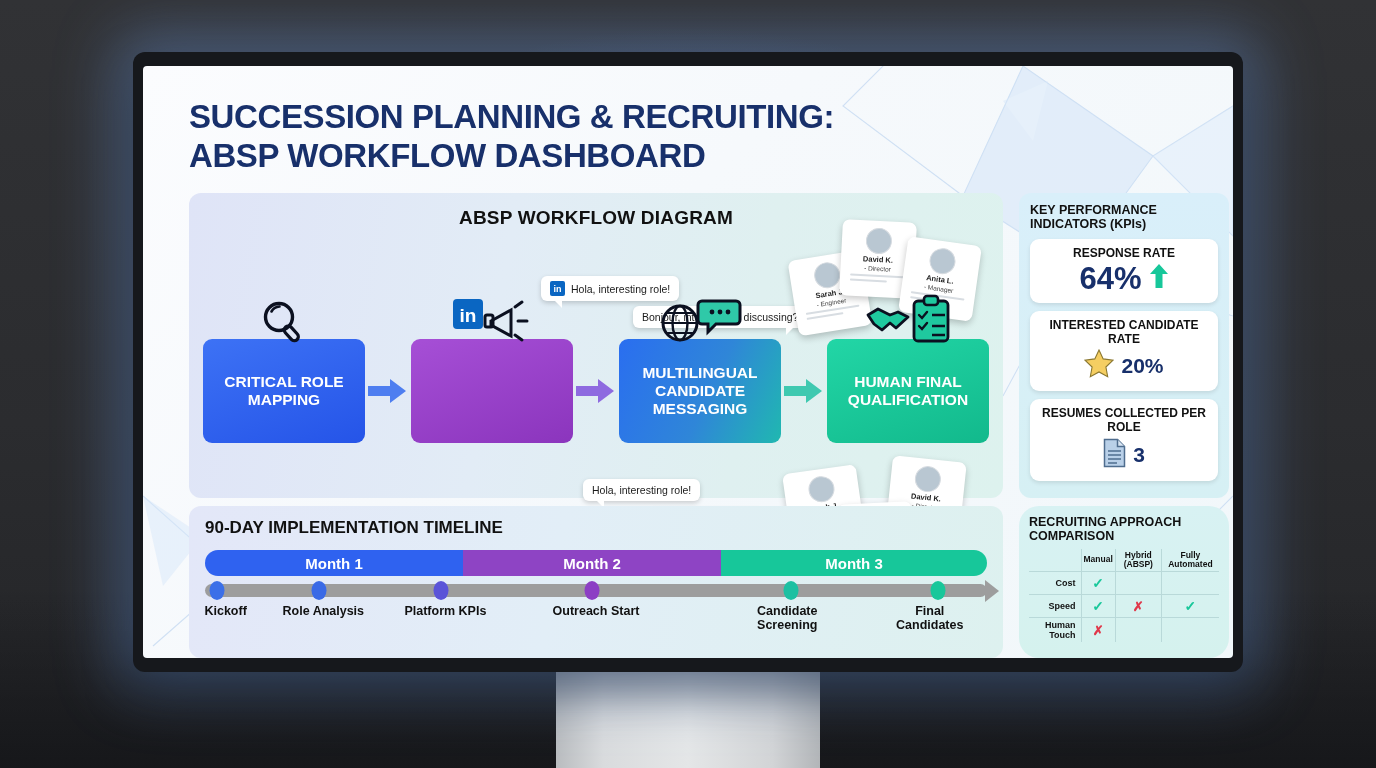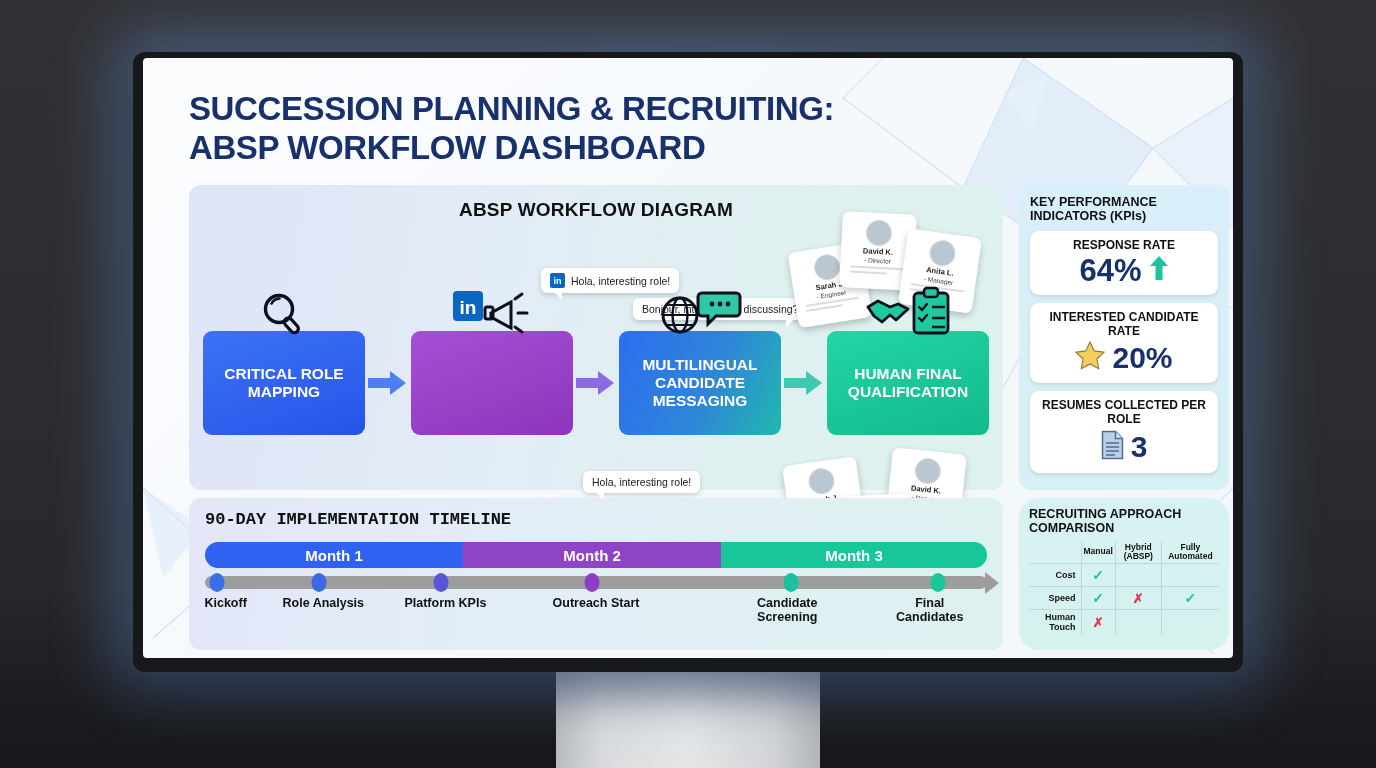--- a/index.html
+++ b/index.html
@@ -18,21 +18,21 @@
   }
   .backdrop:after{
     content:""; position:absolute; left:0; right:0; bottom:0; height:180px;
     background:linear-gradient(180deg, rgba(25,26,29,0) 0%, rgba(20,21,24,.85) 100%);
   }
   
   .monitor{
     position:absolute; left:133px; top:52px; width:1110px; height:620px;
     background:#16181c;
     border-radius:12px;
-    padding:6px 10px 14px 10px;
+    padding:14px 10px 14px 10px;
     box-shadow:0 0 60px 18px rgba(120,165,235,.40), 0 18px 44px rgba(0,0,0,.6);
   }
   .stand-neck{
     position:absolute; left:556px; top:672px; width:264px; height:96px;
     background:linear-gradient(90deg,#b9bcbf 0%, #d9dbdd 18%, #e4e6e7 50%, #d2d4d6 82%, #b2b5b8 100%);
   }
   
   .screen{
     position:relative; width:100%; height:100%;
     border-radius:4px; overflow:hidden;
@@ -105,21 +105,21 @@
   .rcard .rl{ font-size:6.5px; color:#444; text-align:center; line-height:1.2; }
   .rcard .ln{ height:2px; background:#d8dde2; border-radius:2px; margin:3px 4px 0 4px; }
   .rcard .ln.s{ width:60%; }
 
   
   .tl-panel{
     position:absolute; left:46px; top:440px; width:814px; height:152px;
     border-radius:12px;
     background:linear-gradient(100deg,#e3e7f8 0%, #e2eef7 45%, #ddf1ef 100%);
   }
-  .tl-title{ position:absolute; left:16px; top:12px; font-size:17px; font-weight:bold; color:#111;font-family:Liberation Mono, monospace; }
+  .tl-title{ position:absolute; left:16px; top:12px; font-size:17px; font-weight:bold; color:#111; }
   .tl-months{ position:absolute; left:16px; top:44px; right:16px; height:26px; display:flex; }
   .tl-month{
     display:flex;align-items:center;justify-content:center;color:#fff;
     font-weight:bold;font-size:15px;
   }
   .tl-month:first-child{ border-radius:13px 0 0 13px; }
   .tl-month:last-child{ border-radius:0 13px 13px 0; }
   .tl-bar{
     position:absolute; left:16px; right:16px; top:78px; height:13px;
     background:#9d9d9d; border-radius:7px;
@@ -145,21 +145,21 @@
     padding:10px 11px;
   }
   .kpi-title{ font-size:12.5px; font-weight:bold; color:#111; line-height:1.15; margin-bottom:7px; }
   .kpi-card{
     background:#fff; border-radius:9px; margin-bottom:8px;
     box-shadow:0 2px 4px rgba(0,0,0,.10); padding:7px 6px 9px 6px; text-align:center;
   }
   .kpi-lbl{ font-size:12px; font-weight:bold; color:#111; line-height:1.18; }
   .kpi-row{ display:flex; align-items:center; justify-content:center; gap:7px; margin-top:3px; }
   .kpi-val{ font-size:31px; font-weight:bold; color:#18306b; line-height:1; }
-  .kpi-val.sm{ font-size:30px; }
+  .kpi-val.sm{ font-size:21px; }
 
   
   .cmp-panel{
     position:absolute; left:876px; top:440px; width:210px; height:152px;
     border-radius:20px; background:linear-gradient(180deg,#d8f2f3 0%, #d5f2ee 100%);
     padding:9px 10px;
   }
   .cmp-title{ font-size:12.5px; font-weight:bold; color:#111; line-height:1.15; }
   table.cmp{ width:100%; border-collapse:collapse; margin-top:5px; }
   table.cmp th, table.cmp td{ padding:2px 2px; }

